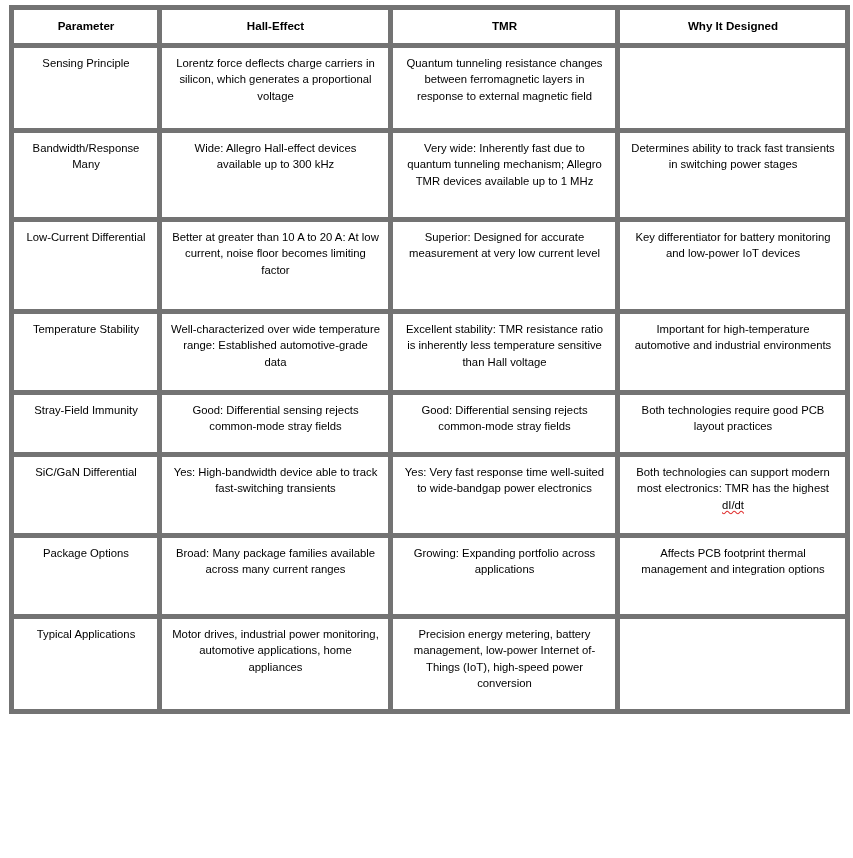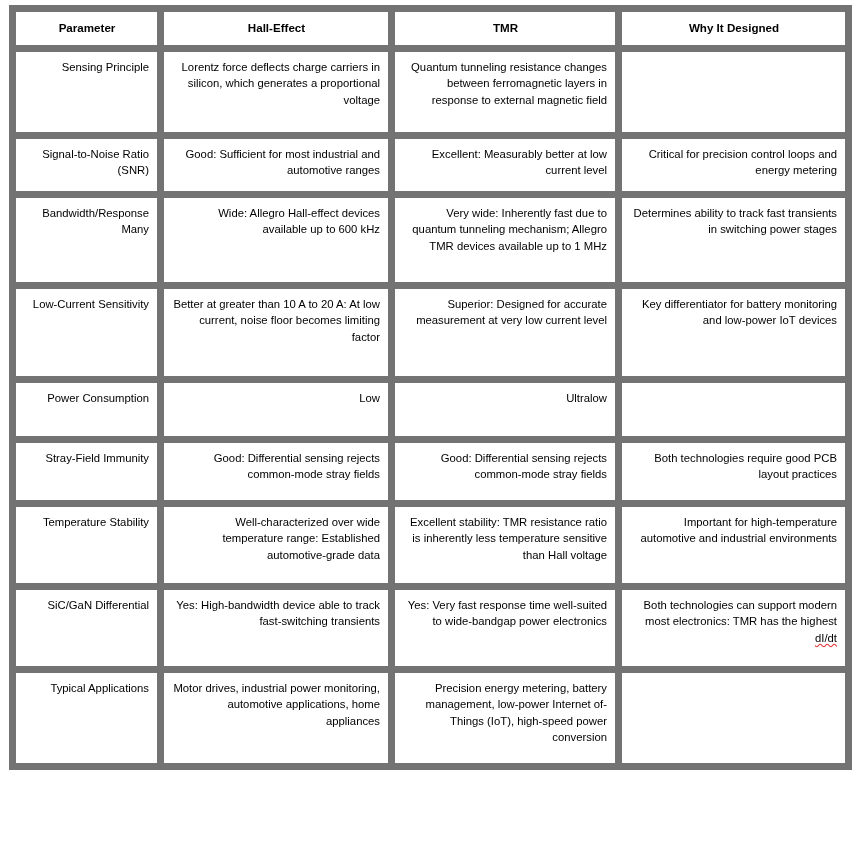--- a/index.html
+++ b/index.html
@@ -30,41 +30,41 @@
     background: #ffffff;
   }
 
   table.comparison col.c-param  { width: 148px; }
   table.comparison col.c-hall   { width: 231px; }
   table.comparison col.c-tmr    { width: 227px; }
   table.comparison col.c-why    { width: 230px; }
 
   table.comparison th,
   table.comparison td {
-    border: 7px solid #737373;
+    border: 5px solid #737373;
     font-size: 11.3px;
     line-height: 16.5px;
     vertical-align: top;
     padding: 7px 8px 7px 9px;
     word-wrap: break-word;
     overflow-wrap: break-word;
   }
 
   table.comparison thead th {
     text-align: center;
     font-weight: bold;
     font-size: 11.6px;
     padding-top: 8px;
     padding-bottom: 8px;
     vertical-align: middle;
     height: 16px;
   }
 
   table.comparison tbody td {
-    text-align: right;
+    text-align: center;
     font-weight: normal;
   }
 
   
   tr[data-row="0"] td { height: 66px; }
   tr[data-row="1"] td { height: 62px; }
   tr[data-row="2"] td { height: 40px; }
   tr[data-row="3"] td { height: 38px; }
   tr[data-row="4"] td { height: 70px; }
   tr[data-row="5"] td { height: 73px; }
@@ -103,69 +103,63 @@
 
       <tr data-row="0">
         <td>Sensing Principle</td>
         <td>Lorentz force deflects charge carriers in silicon, which generates a proportional voltage</td>
         <td>Quantum tunneling resistance changes between ferromagnetic layers in response to external magnetic field</td>
         <td></td>
       </tr>
 
 
 
-      <tr data-row="3">
-        <td>Signal-to-Noise Ratio (SNR)</td>
-        <td>Good: Sufficient for most industrial and automotive ranges</td>
-        <td>Excellent: Measurably better at low current level</td>
-        <td>Critical for precision control loops and energy metering</td>
-      </tr>
 
       <tr data-row="4">
         <td>Bandwidth/Response Many</td>
-        <td>Wide: Allegro Hall-effect devices available up to 600 kHz</td>
+        <td>Wide: Allegro Hall-effect devices available up to 300 kHz</td>
         <td>Very wide: Inherently fast due to quantum tunneling mechanism; Allegro TMR devices available up to 1 MHz</td>
         <td>Determines ability to track fast transients in switching power stages</td>
       </tr>
 
       <tr data-row="5">
-        <td>Low-Current Sensitivity</td>
+        <td>Low-Current Differential</td>
         <td>Better at greater than 10 A to 20 A: At low current, noise floor becomes limiting factor</td>
         <td>Superior: Designed for accurate measurement at very low current level</td>
         <td>Key differentiator for battery monitoring and low-power IoT devices</td>
       </tr>
 
-      <tr data-row="6">
-        <td>Power Consumption</td>
-        <td>Low</td>
-        <td>Ultralow</td>
-        <td></td>
+
+      <tr data-row="8">
+        <td>Temperature Stability</td>
+        <td>Well-characterized over wide temperature range: Established automotive-grade data</td>
+        <td>Excellent stability: TMR resistance ratio is inherently less temperature sensitive than Hall voltage</td>
+        <td>Important for high-temperature automotive and industrial environments</td>
       </tr>
 
       <tr data-row="7">
         <td>Stray-Field Immunity</td>
         <td>Good: Differential sensing rejects common-mode stray fields</td>
         <td>Good: Differential sensing rejects common-mode stray fields</td>
         <td>Both technologies require good PCB layout practices</td>
       </tr>
 
-      <tr data-row="8">
-        <td>Temperature Stability</td>
-        <td>Well-characterized over wide temperature range: Established automotive-grade data</td>
-        <td>Excellent stability: TMR resistance ratio is inherently less temperature sensitive than Hall voltage</td>
-        <td>Important for high-temperature automotive and industrial environments</td>
-      </tr>
-
       <tr data-row="9">
         <td>SiC/GaN Differential</td>
         <td>Yes: High-bandwidth device able to track fast-switching transients</td>
         <td>Yes: Very fast response time well-suited to wide-bandgap power electronics</td>
         <td><span>Both technologies can support modern most electronics: TMR has the highest </span><span class="misspelled">dI/dt</span></td>
       </tr>
 
+      <tr data-row="10">
+        <td>Package Options</td>
+        <td>Broad: Many package families available across many current ranges</td>
+        <td>Growing: Expanding portfolio across applications</td>
+        <td>Affects PCB footprint thermal management and integration options</td>
+      </tr>
 
       <tr data-row="11">
         <td>Typical Applications</td>
         <td>Motor drives, industrial power monitoring, automotive applications, home appliances</td>
         <td>Precision energy metering, battery management, low-power Internet of-Things (IoT), high-speed power conversion</td>
         <td></td>
       </tr>
 
     </tbody>
   </table>

